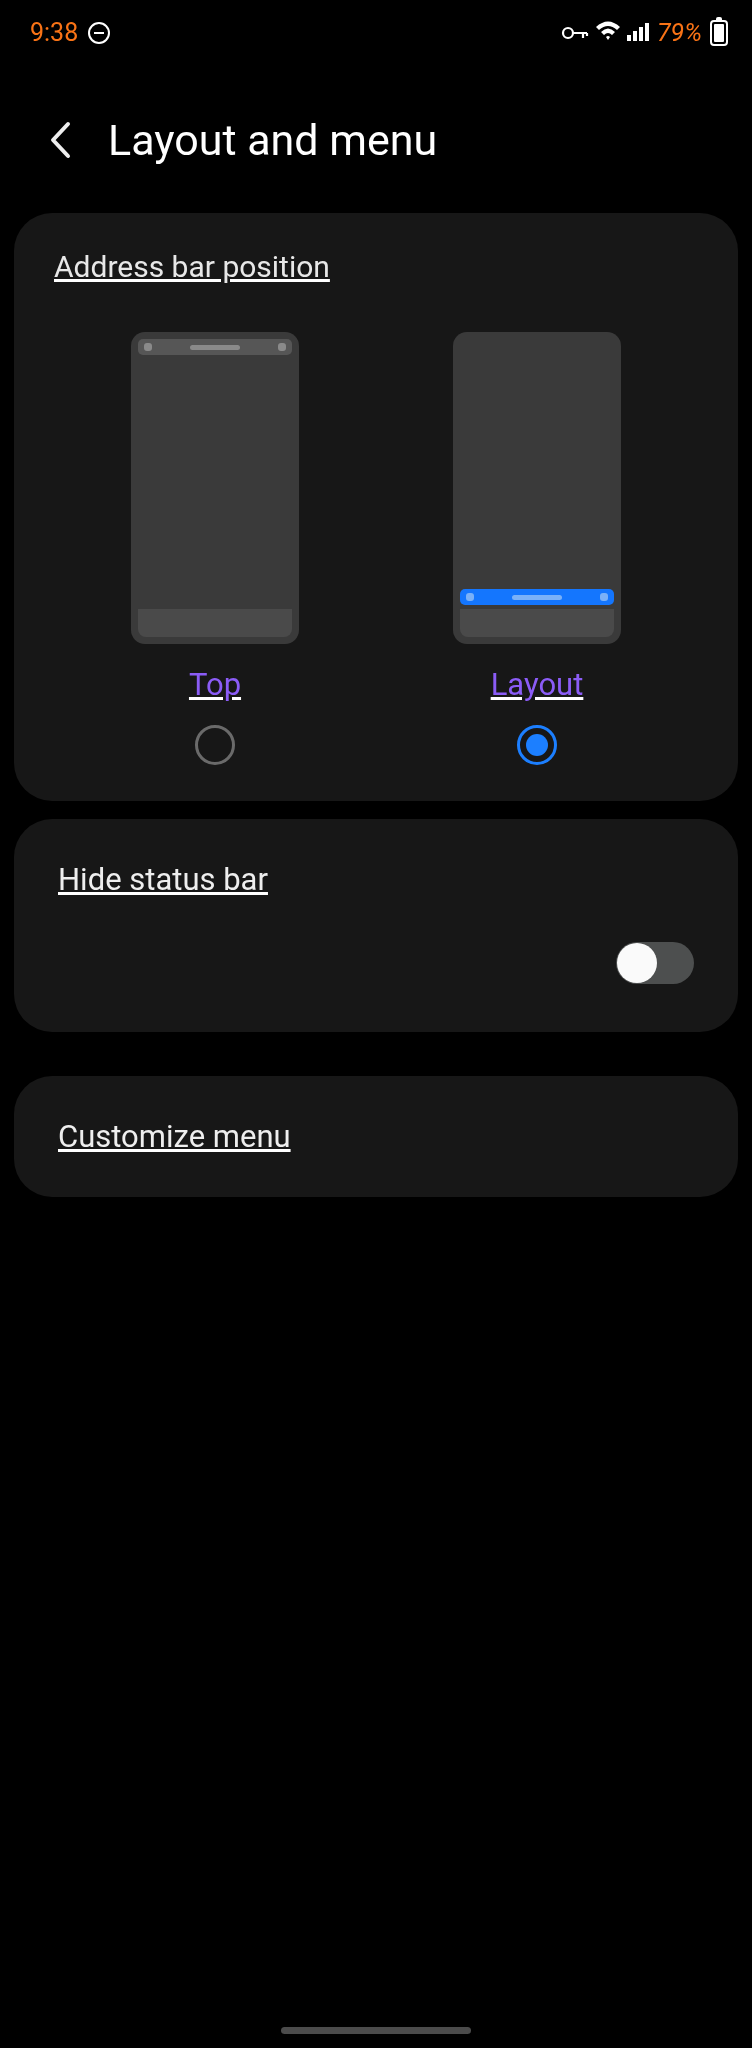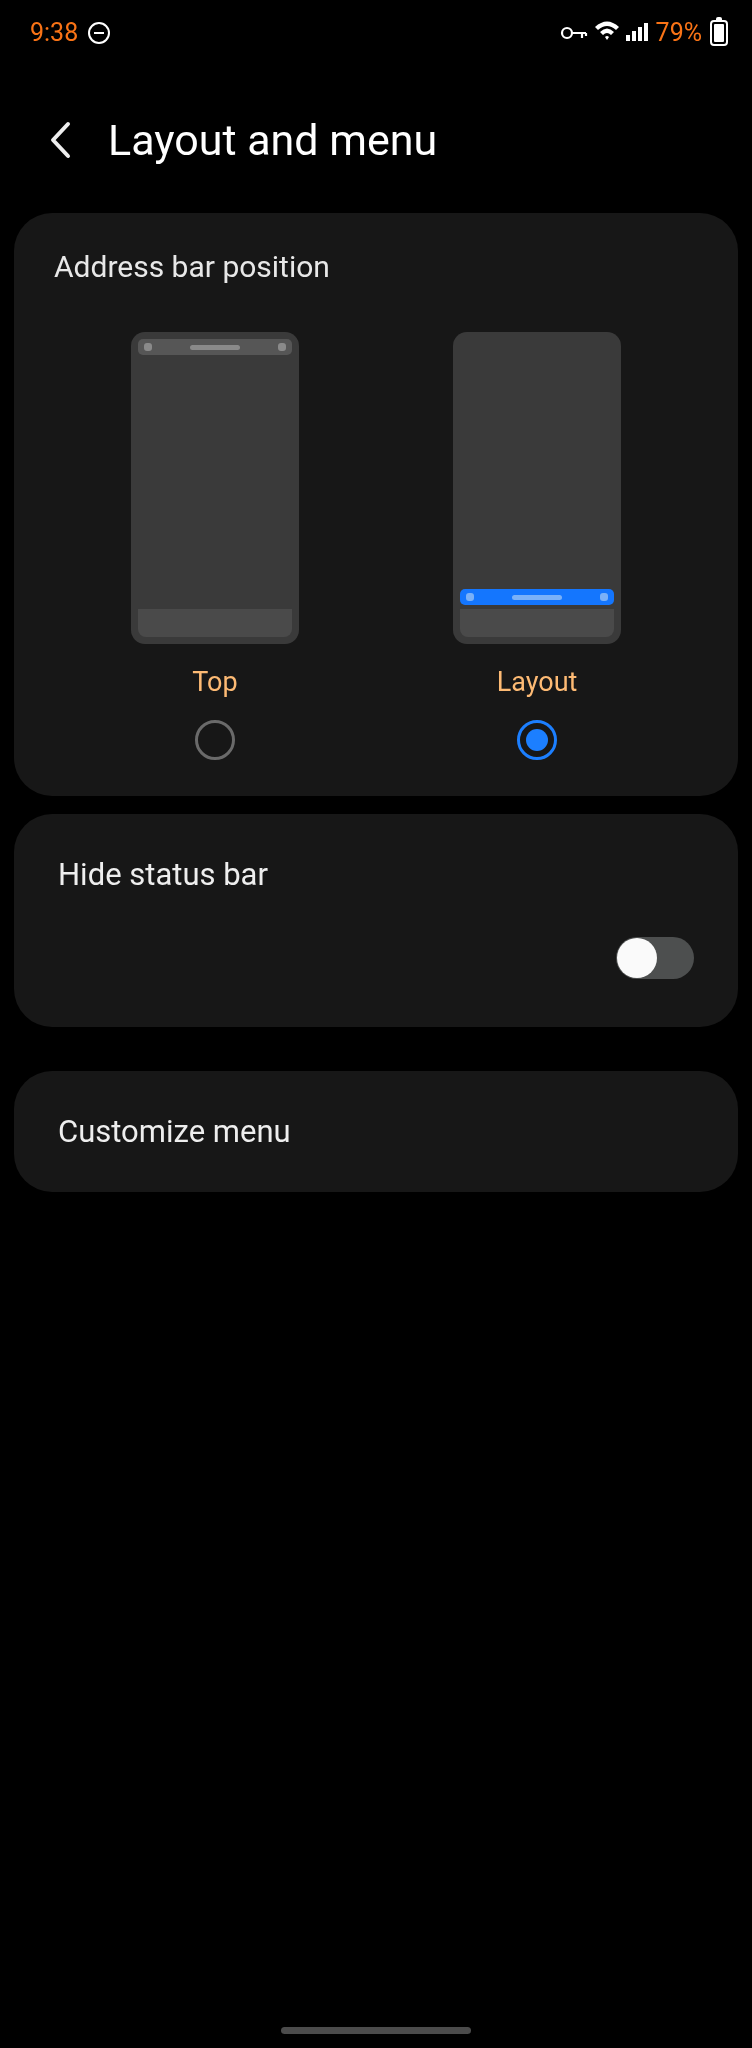--- a/index.html
+++ b/index.html
@@ -15,21 +15,21 @@
   
   .status-bar {
     display: flex;
     justify-content: space-between;
     align-items: center;
     padding: 18px 24px 8px 30px;
     font-size: 25px;
     color: #f97316;
   }
   .status-left { display: flex; align-items: center; gap: 10px; }
-  .status-right { display: flex; align-items: center; gap: 6px; }
+  .status-right { display: flex; align-items: center; gap: 6px; font-style: italic; }
   .dnd-icon {
     width: 22px; height: 22px;
     border: 2px solid #fff;
     border-radius: 50%;
     position: relative;
   }
   .dnd-icon::after {
     content: "";
     position: absolute;
     left: 4px; right: 4px; top: 50%;
@@ -77,20 +77,21 @@
     font-size: 43px;
     font-weight: 400;
     color: #fff;
   }
 
   
   .card {
     background: #171717;
     border-radius: 38px;
     margin: 18px 14px;
+    text-decoration: underline;
   }
   .card-padded { padding: 36px 40px; }
 
   .section-title {
     font-size: 30px;
     color: #e8e8e8;
     margin-bottom: 36px;
   }
 
   
@@ -134,22 +135,22 @@
   .addr-top-variant .addr-bar { background: #565656; }
   .addr-top-variant .addr-bar .pill, .addr-top-variant .addr-bar .dot { background: #8a8a8a; }
   .addr-top-variant .handle { height: 28px; background: #4a4a4a; margin: auto 0 0 0; border-radius: 0 0 8px 8px; }
 
   .addr-bottom-variant .phone-inner { justify-content: flex-end; }
   .addr-bottom-variant .addr-bar { background: #1476fe; }
   .addr-bottom-variant .addr-bar .pill, .addr-bottom-variant .addr-bar .dot { background: #7ab1f8; }
   .addr-bottom-variant .handle { height: 28px; background: #4a4a4a; margin: 4px 0 0 0; border-radius: 0 0 8px 8px; }
 
   .option-label {
-    font-size: 27px;
-    color: #fdba74;
+    font-size: 31px;
+    color: #8b5cf6;
   }
   .radio {
     width: 40px; height: 40px;
     border-radius: 50%;
     border: 3px solid #6a6a6a;
     display: flex;
     align-items: center;
     justify-content: center;
   }
   .radio.selected {

